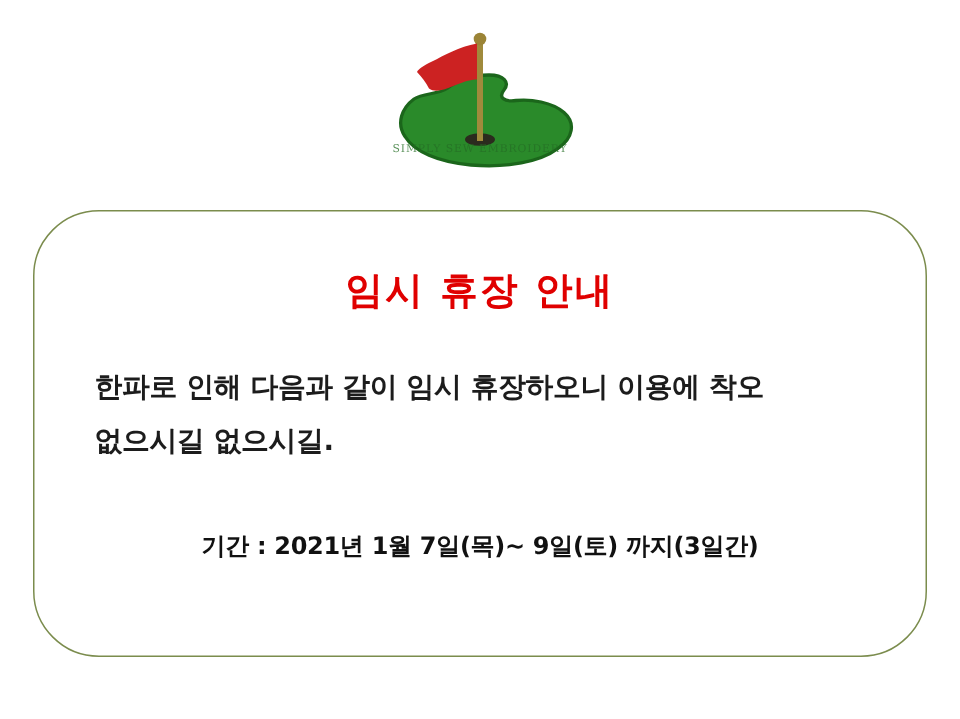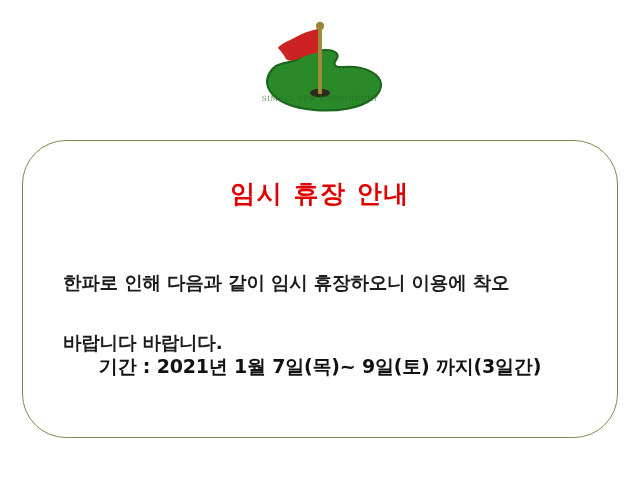--- a/index.html
+++ b/index.html
@@ -65,30 +65,30 @@
     position: absolute;
     top: 100px;
     left: 40px;
     right: 26px;
     color: #1c1c1c;
     font-size: 18.5px;
     font-weight: bold;
     line-height: 36px;
     letter-spacing: -0.2px;
   }
-  .notice-body .line { display: block; white-space: nowrap; margin-top: 24px; }
+  .notice-body .line { display: block; white-space: nowrap; }
 
   .notice-period {
     position: absolute;
     top: 213px;
     left: 0;
     right: 0;
     text-align: center;
     color: #111111;
-    font-size: 19px;
+    font-size: 16px;
     font-weight: bold;
     letter-spacing: -0.2px;
     white-space: nowrap;
   }
 </style>
 </head>
 <body>
 
 <div class="logo">
   <svg viewBox="0 0 144 118" xmlns="http://www.w3.org/2000/svg">
@@ -113,19 +113,19 @@
   </svg>
 </div>
 
 <div class="notice-panel">
   <div class="notice-inner">
 
     <div class="notice-title">임시 휴장 안내</div>
 
     <div class="notice-body">
       <span class="line">한파로 인해 다음과 같이 임시 휴장하오니 이용에 착오</span>
-      <span class="line">바랍니다 바랍니다.</span>
+      <span class="line">없으시길 없으시길.</span>
     </div>
 
     <div class="notice-period">기간 : 2021년  1월  7일(목)~  9일(토)  까지(3일간)</div>
 
   </div>
 </div>
 
 </body></html>

